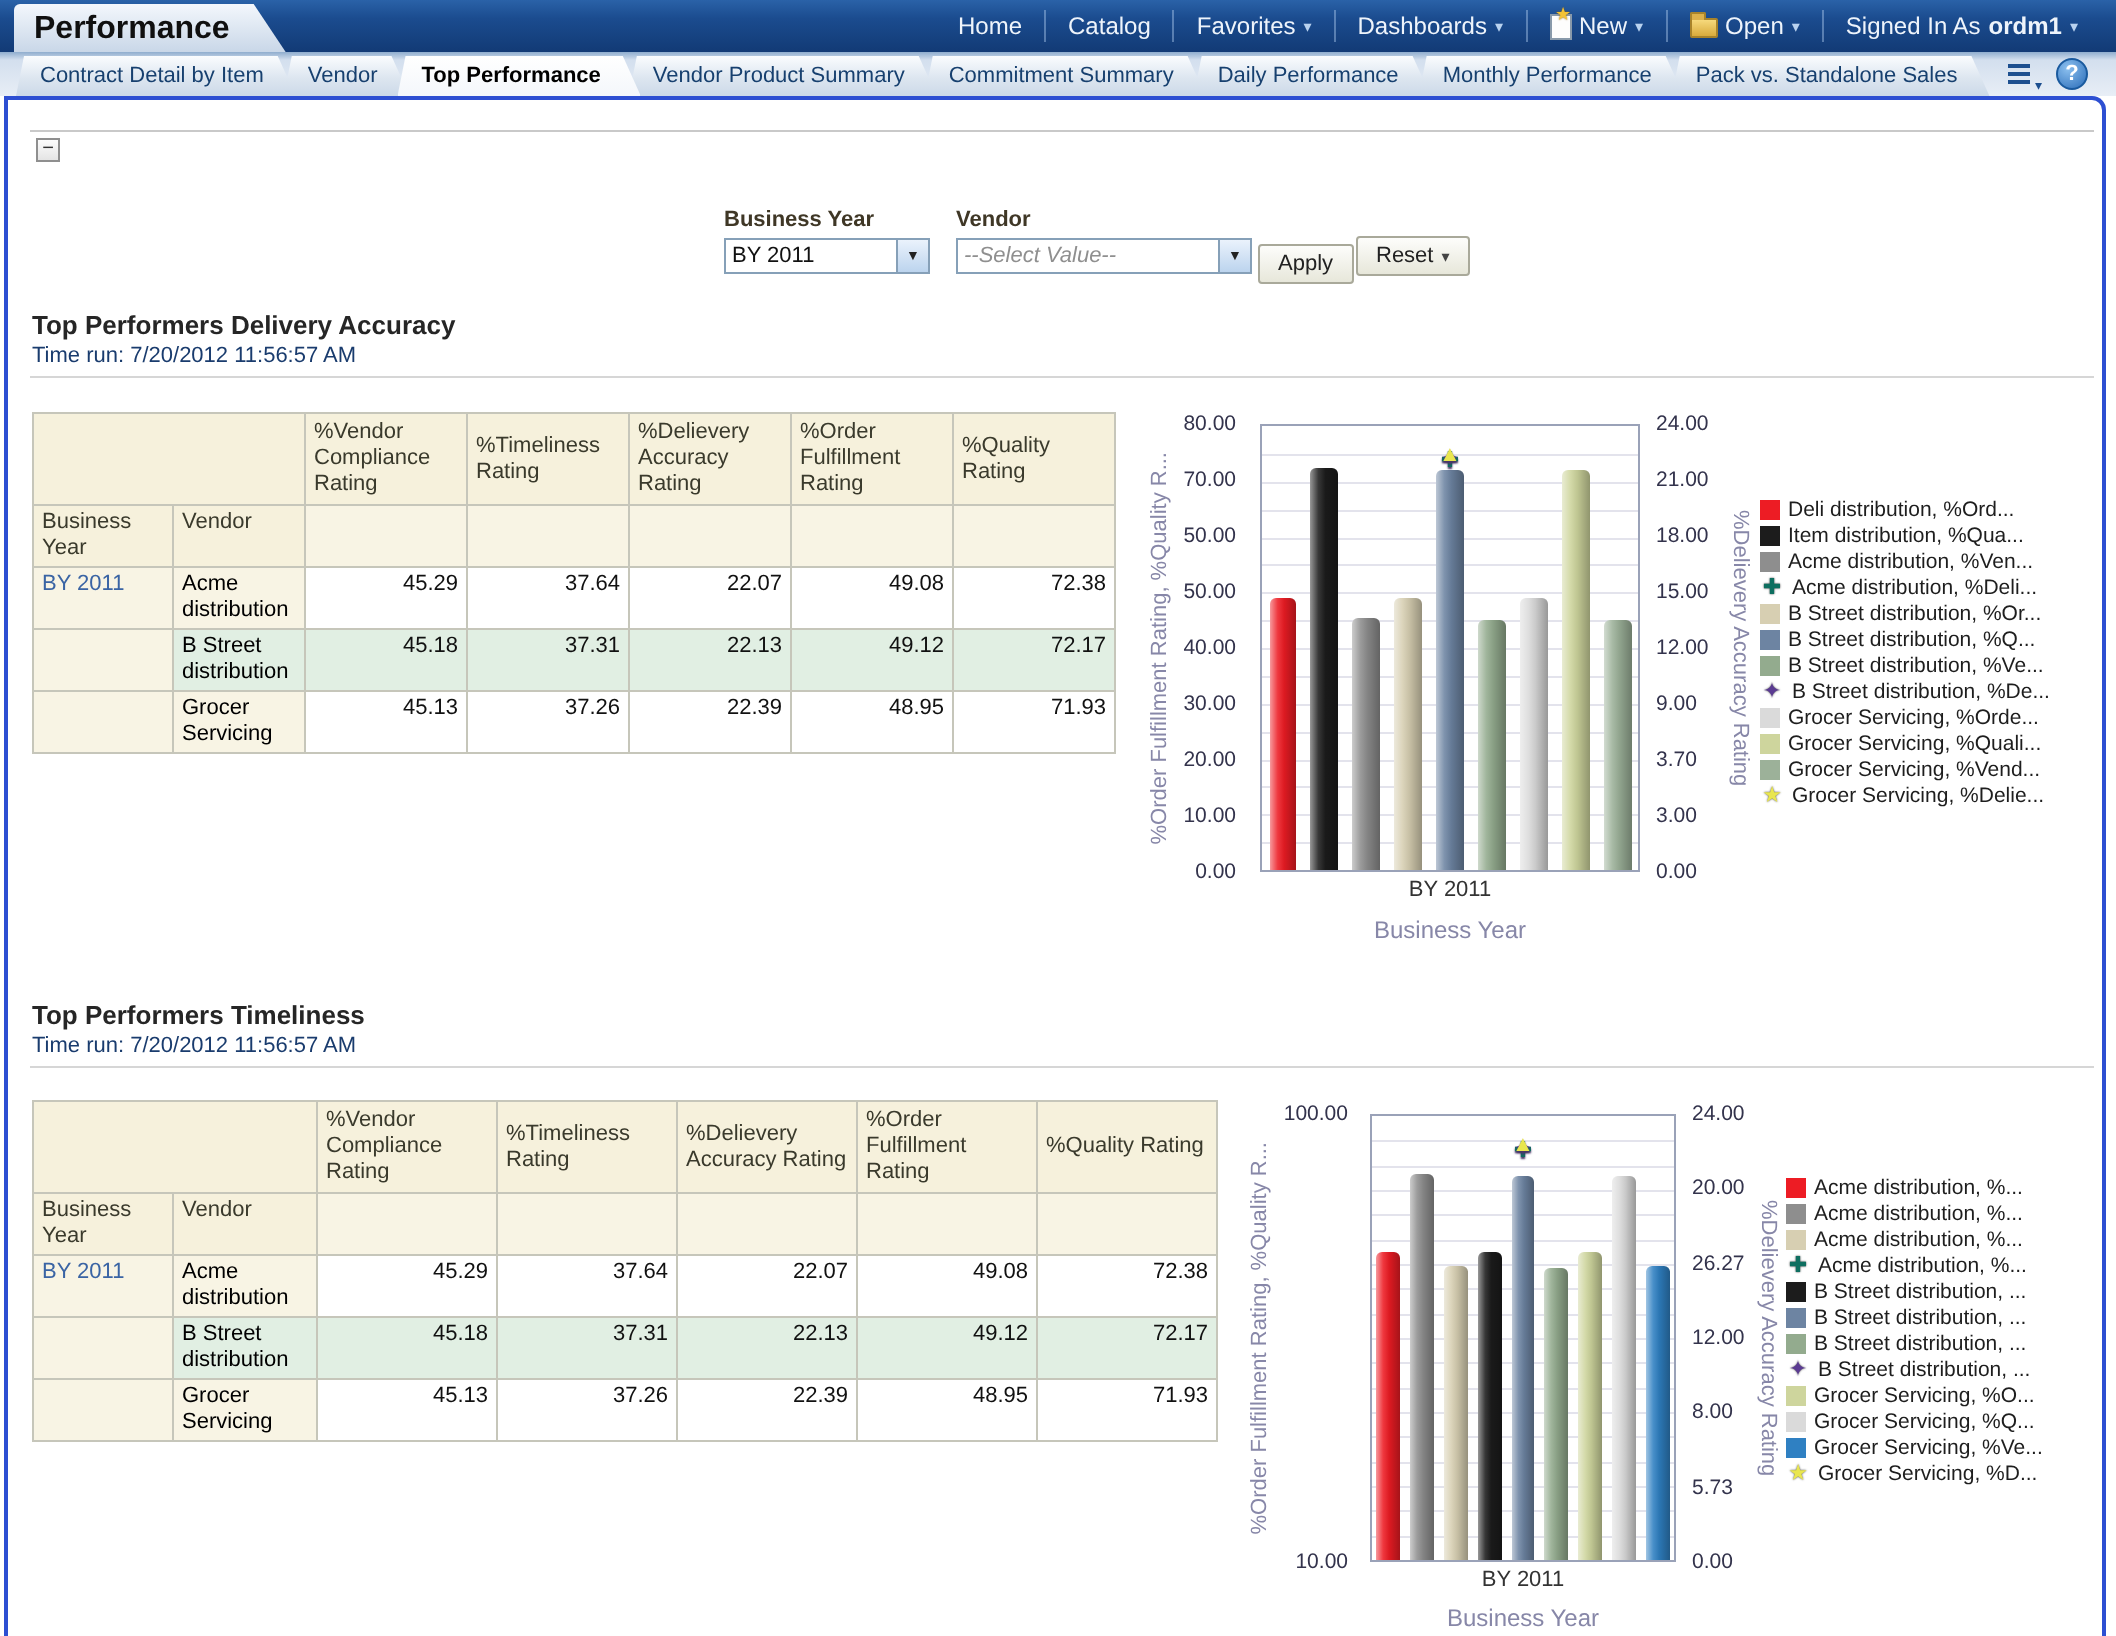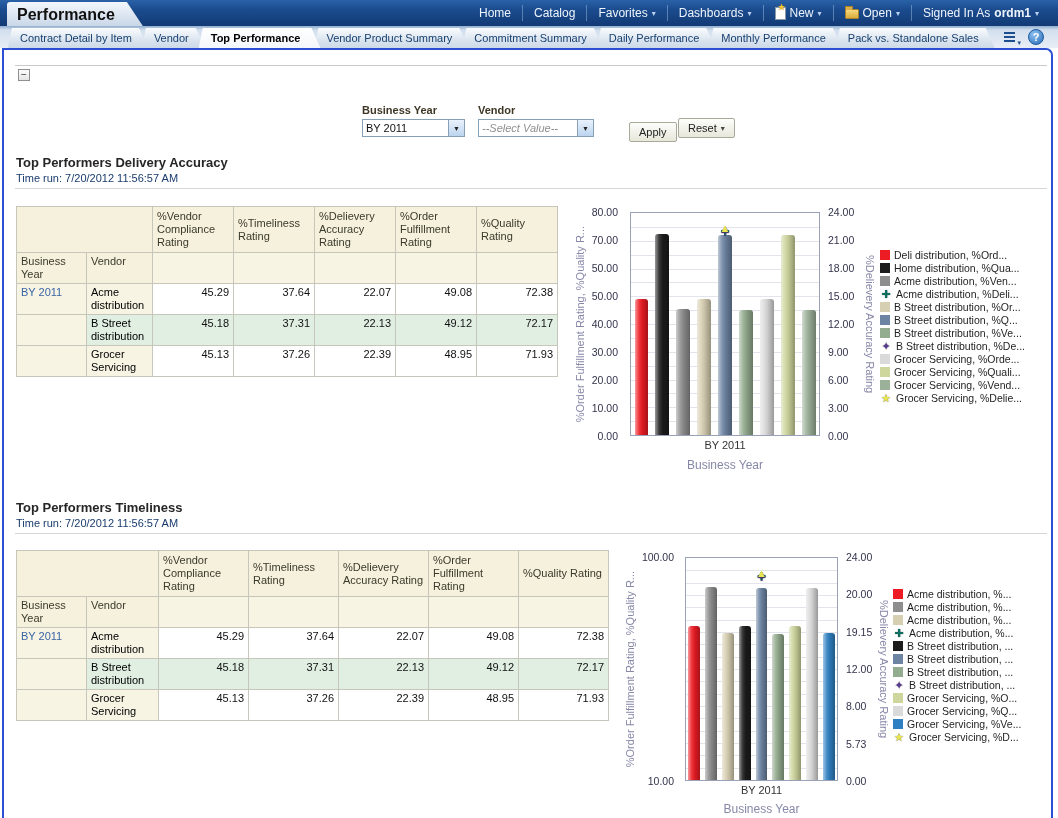--- a/index.html
+++ b/index.html
@@ -182,21 +182,21 @@
 <div class="content">
   <div class="hairline"></div>
   <div class="collapse-btn">−</div>
 
   <div class="prompt-label" style="left:358px; top:54px;">Business Year</div>
   <div class="sel" style="left:358px; top:69px; width:103px;">
     <span class="val">BY 2011</span>
     <span class="arrow">▼</span>
   </div>
   <div class="prompt-label" style="left:474px; top:54px;">Vendor</div>
-  <div class="sel placeholder" style="left:474px; top:69px; width:116px;">
+  <div class="sel placeholder" style="left:474px; top:69px; width:148px;">
     <span class="val">--Select Value--</span>
     <span class="arrow">▼</span>
   </div>
   <div class="btn" style="left:625px; top:72px;">
     <span>Apply</span>
   </div>
   <div class="btn" style="left:674px; top:68px;">
     <span>Reset</span>
       <span class="caret">▾</span>
   </div>
@@ -309,35 +309,35 @@
         <span class="mk" style="bottom:92.21%;color:#5b3b92;text-shadow:0 1px 1px #4a3668;">✦</span>
         <span class="mk" style="bottom:93.29%;color:#e9e64f;text-shadow:0 1px 1px #4a3668;">▲</span>
       </div>
       <div class="ticks right" style="left:252px;top:12px;width:44px;height:224px;">
         <span class="tick" style="top:0%;">24.00</span>
         <span class="tick" style="top:12.5%;">21.00</span>
         <span class="tick" style="top:25%;">18.00</span>
         <span class="tick" style="top:37.5%;">15.00</span>
         <span class="tick" style="top:50%;">12.00</span>
         <span class="tick" style="top:62.5%;">9.00</span>
-        <span class="tick" style="top:75%;">6.00</span>
+        <span class="tick" style="top:75%;">3.70</span>
         <span class="tick" style="top:87.5%;">3.00</span>
         <span class="tick" style="top:100%;">0.00</span>
       </div>
       <div class="yaxis-label right" style="left:290px;top:12px;width:16px;height:224px;">
         <span>%Delievery Accuracy Rating</span>
       </div>
       <div class="legend" style="left:308px;top:48px;width:172px;">
         <div class="li">
           <span class="sw" style="background:#ed1c24;"></span>
           <span>Deli distribution, %Ord...</span>
         </div>
         <div class="li">
           <span class="sw" style="background:#1c1c1c;"></span>
-          <span>Home distribution, %Qua...</span>
+          <span>Item distribution, %Qua...</span>
         </div>
         <div class="li">
           <span class="sw" style="background:#8e8e8e;"></span>
           <span>Acme distribution, %Ven...</span>
         </div>
         <div class="li">
           <span class="swg" style="color:#0e6f60;text-shadow:0 0 1px #333;">✚</span>
           <span>Acme distribution, %Deli...</span>
         </div>
         <div class="li">
@@ -476,21 +476,21 @@
           <div class="bar" style="height:86.56%;background-color:#dadada;" title="Grocer Servicing, %Q..."></div>
           <div class="bar" style="height:66.00%;background-color:#2f80c2;" title="Grocer Servicing, %Ve..."></div>
         </div>
         <span class="mk" style="bottom:91.96%;color:#0e6f60;text-shadow:0 1px 1px #4a3668;">✚</span>
         <span class="mk" style="bottom:92.21%;color:#5b3b92;text-shadow:0 1px 1px #4a3668;">✦</span>
         <span class="mk" style="bottom:93.29%;color:#e9e64f;text-shadow:0 1px 1px #4a3668;">▲</span>
       </div>
       <div class="ticks right" style="left:222px;top:12px;width:40px;height:224px;">
         <span class="tick" style="top:0%;">24.00</span>
         <span class="tick" style="top:16.666666666666657%;">20.00</span>
-        <span class="tick" style="top:33.33333333333334%;">19.15</span>
+        <span class="tick" style="top:33.33333333333334%;">26.27</span>
         <span class="tick" style="top:50%;">12.00</span>
         <span class="tick" style="top:66.66666666666667%;">8.00</span>
         <span class="tick" style="top:83.33333333333334%;">5.73</span>
         <span class="tick" style="top:100%;">0.00</span>
       </div>
       <div class="yaxis-label right" style="left:256px;top:12px;width:16px;height:224px;">
         <span>%Delievery Accuracy Rating</span>
       </div>
       <div class="legend" style="left:273px;top:42px;width:160px;">
         <div class="li">

